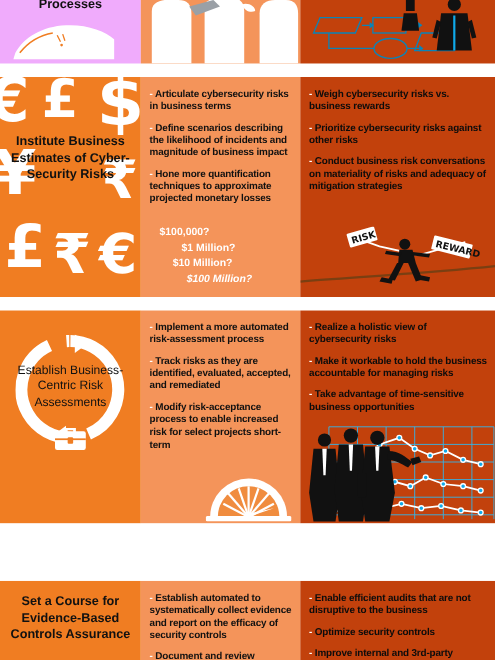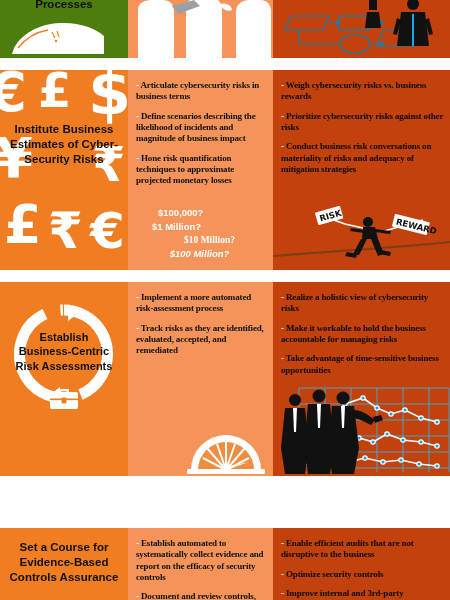--- a/index.html
+++ b/index.html
@@ -17,68 +17,68 @@
   .col-title {
     width:128px; flex:0 0 128px; background:#F07D22; position:relative; overflow:hidden;
   }
   .col-mid {
     width:145px; flex:0 0 145px; background:#F4945A; position:relative; overflow:hidden;
   }
   .col-blue {
     width:177px; flex:1 1 auto; background:#c2410c; position:relative; overflow:hidden;
   }
 
-  .bullets { position:relative; z-index:6; padding:10px 4px 0 8px;font-family:Liberation Serif, serif; }
+  .bullets { position:relative; z-index:6; padding:10px 4px 0 8px; }
   .bullets p {
     color:#111; font-weight:bold; font-size:9px; line-height:1.26;
     margin-bottom:8px; letter-spacing:-0.15px;
   }
   .col-blue .bullets p { color:#0c0c0c; }
   .dash { color:#fff; font-weight:bold; }
   .col-mid .dash { color:#ffffff; }
   .col-blue .dash { color:#ffffff; }
 
   
   #row1 { top:0; height:58px; }
-  #row1 .col-title { background:#4d7c0f; }
+  #row1 .col-title { background:#f0abfc; }
   #row1 .col-mid { background:#F4945A; }
   .r1-title {
     position:absolute; top:-2px; left:0; right:0; text-align:center;
     font-size:11.5px; font-weight:bold; color:#111;
   }
   .hand {
     position:absolute; left:12px; top:18px; width:92px; height:36px;
   }
   .people-wrap { position:absolute; inset:0; }
 
   
   #row2 { top:70px; height:200px; }
   .currency {
     position:absolute; color:#fff; font-weight:bold; line-height:1;
     opacity:1; z-index:1; font-family:"DejaVu Sans", sans-serif;
   }
   .r2-title {
     position:absolute; left:0; right:0; top:52px; text-align:center; z-index:6;
     font-size:11.5px; font-weight:bold; color:#111; line-height:1.3;
   }
-  .money-lines { position:absolute; left:0; right:0; bottom:8px; z-index:6; padding:0 24px; }
+  .money-lines { position:absolute; left:0; right:0; bottom:8px; z-index:6; padding:0 11px; }
   .money-lines div { color:#fff; font-weight:bold; font-size:9.5px; margin-bottom:3px; }
   .m1 { text-align:left; padding-left:6px; }
-  .m2 { text-align:left; padding-right:22px; }
-  .m3 { text-align:center; padding-left:18px;font-family:Liberation Serif, serif; }
+  .m2 { text-align:center; padding-right:22px; }
+  .m3 { text-align:left; padding-left:18px; }
   .m4 { text-align:center; padding-right:2px;font-style:italic; }
 
   .rope { position:absolute; left:0; bottom:8px; width:100%; height:56px; }
 
   
   #row3 { top:282px; height:194px; }
   .cycle { position:absolute; left:14px; top:22px; width:100px; height:100px; z-index:1; }
   .r3-title {
     position:absolute; left:0; right:0; top:48px; text-align:center; z-index:6;
-    font-size:11px; font-weight:bold; color:#111; line-height:1.3; padding:0 14px;
+    font-size:11px; font-weight:normal; color:#111; line-height:1.3; padding:0 14px;
   }
   .briefcase { position:absolute; left:50%; transform:translateX(-50%); top:103px; z-index:6; }
   .gauge { position:absolute; right:8px; bottom:2px; z-index:2; }
   .biz-chart { position:absolute; left:0; bottom:0; width:100%; height:92px; z-index:1; }
 
   
   #row4 { top:488px; height:112px;margin-top:40px; }
   .r4-title {
     position:absolute; left:0; right:0; top:12px; text-align:center; z-index:6;
     font-size:11.5px; font-weight:bold; color:#111; line-height:1.3; padding:0 8px;
@@ -152,21 +152,21 @@
       <span class="currency" style="left:4px;top:128px;font-size:54px;">£</span>
       <span class="currency" style="left:48px;top:136px;font-size:50px;">₹</span>
       <span class="currency" style="left:90px;top:136px;font-size:50px;">€</span>
       <div class="r2-title">Institute Business Estimates of Cyber-Security Risks</div>
     </div>
 
     <div class="col-mid">
       <div class="bullets">
         <p><span class="dash">- </span><span>Articulate cybersecurity risks in business terms</span></p>
         <p><span class="dash">- </span><span>Define scenarios describing the likelihood of incidents and magnitude of business impact</span></p>
-        <p><span class="dash">- </span><span>Hone risk quantification techniques to approximate projected monetary losses</span></p>
+        <p><span class="dash">- </span><span>Hone more quantification techniques to approximate projected monetary losses</span></p>
       </div>
       <div class="money-lines">
         <div class="m1">$100,000?</div>
         <div class="m2">$1 Million?</div>
         <div class="m3">$10 Million?</div>
         <div class="m4">$100 Million?</div>
       </div>
     </div>
 
     <div class="col-blue">
@@ -214,20 +214,21 @@
         <rect x="1" y="7" width="28" height="17" rx="2" fill="#ffffff"></rect>
         <rect x="12.5" y="12.5" width="5" height="6" rx="1" fill="#F07D22"></rect>
         <rect x="1" y="13.5" width="28" height="1.6" fill="#F07D22"></rect>
       </svg>
     </div>
 
     <div class="col-mid">
       <div class="bullets">
         <p><span class="dash">- </span><span>Implement a more automated risk-assessment process</span></p>
         <p><span class="dash">- </span><span>Track risks as they are identified, evaluated, accepted, and remediated</span></p>
+        <p><span class="dash">- </span><span>Modify risk-acceptance process to enable increased risk for select projects short-term</span></p>
       </div>
       <svg class="gauge" width="78" height="46" viewBox="0 0 78 46">
         <path d="M4 42 A35 35 0 0 1 74 42 Z" fill="#ffffff"></path>
         <path d="M11 42 A28 28 0 0 1 67 42 Z" fill="#F08C3E"></path>
         <g stroke="#ffffff" stroke-width="2">
           <path d="M39 42 L16 30"></path>
             <path d="M39 42 L20 20"></path>
             <path d="M39 42 L30 16"></path>
           <path d="M39 42 L39 14"></path>
             <path d="M39 42 L48 16"></path>

